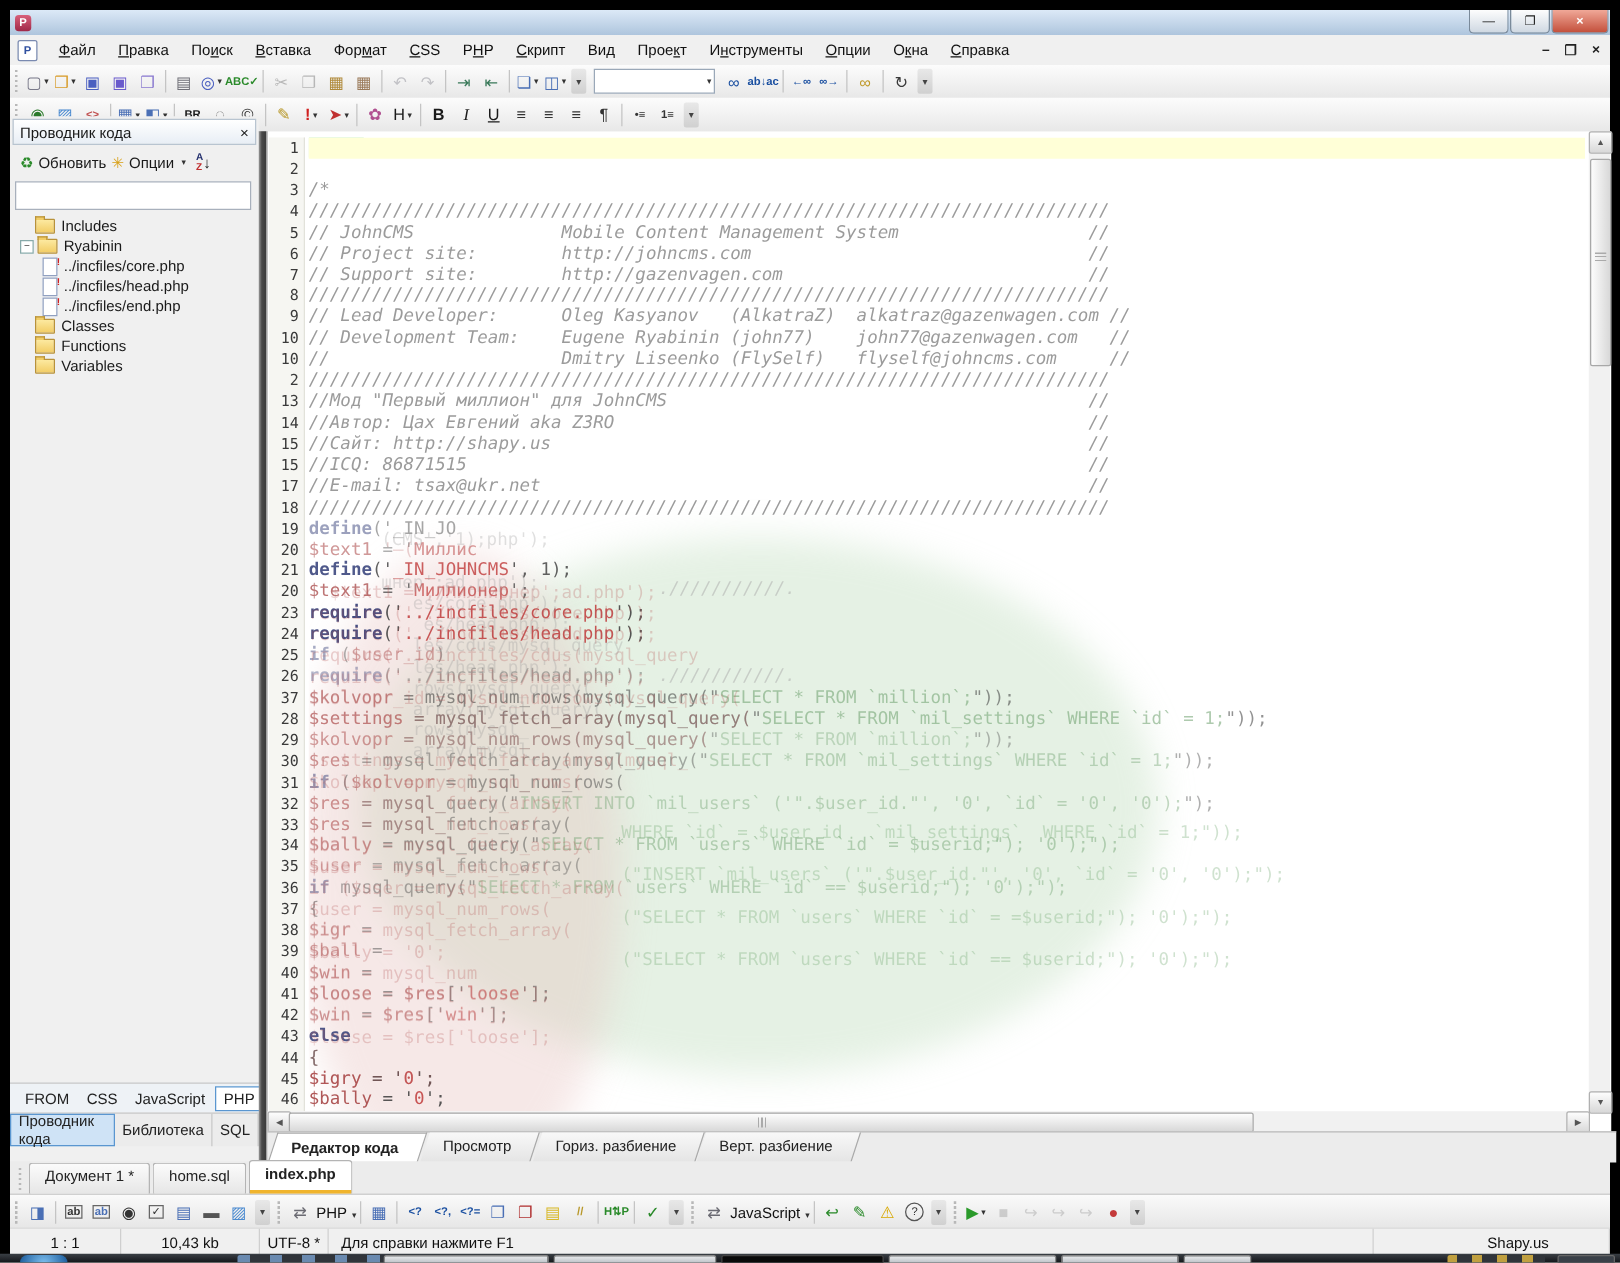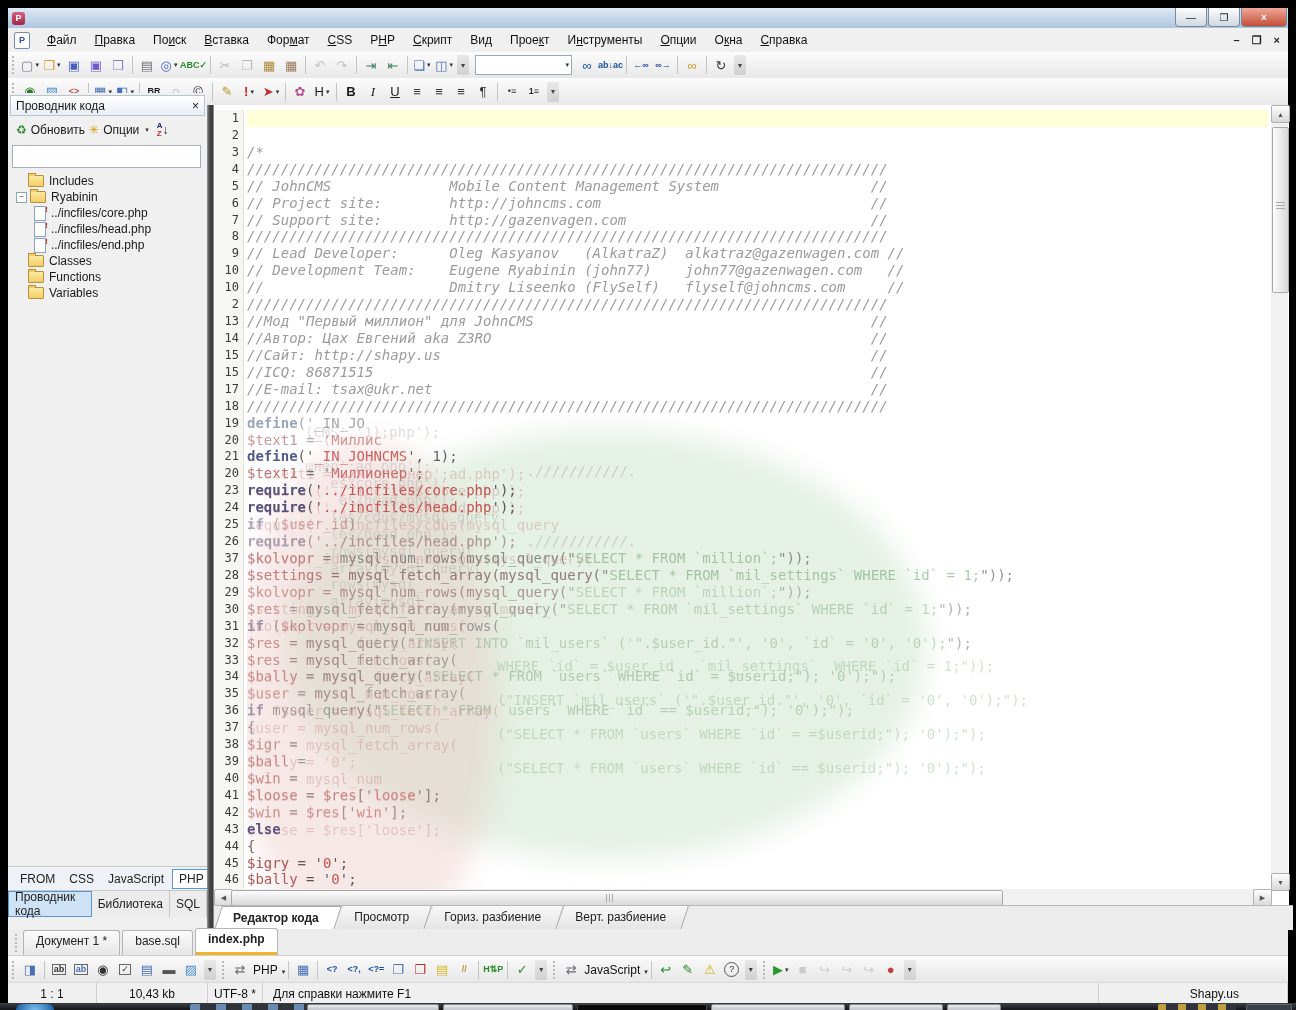--- a/index.html
+++ b/index.html
@@ -498,21 +498,21 @@
         <span class="vtab active"><span>Редактор кода</span></span>
         <span class="vtab"><span>Просмотр</span></span>
         <span class="vtab"><span>Гориз. разбиение</span></span>
         <span class="vtab"><span>Верт. разбиение</span></span>
       </div>
   </div>
 
   <div class="docbar" id="docbar">
     <span class="grip"></span>
   <span class="dtab">Документ 1 *</span>
-      <span class="dtab">base.sql</span>
+      <span class="dtab">home.sql</span>
       <span class="dtab active">index.php</span>
     </div>
 
   <div class="btoolbar" id="btoolbar">
       <span style="display: inline-flex; align-items: center;">
         <span class="grip"></span>
         <span class="tbi">
           <span class="g" style="color: rgb(74, 111, 181);">◨</span>
         </span>
         <span class="sep"></span>

